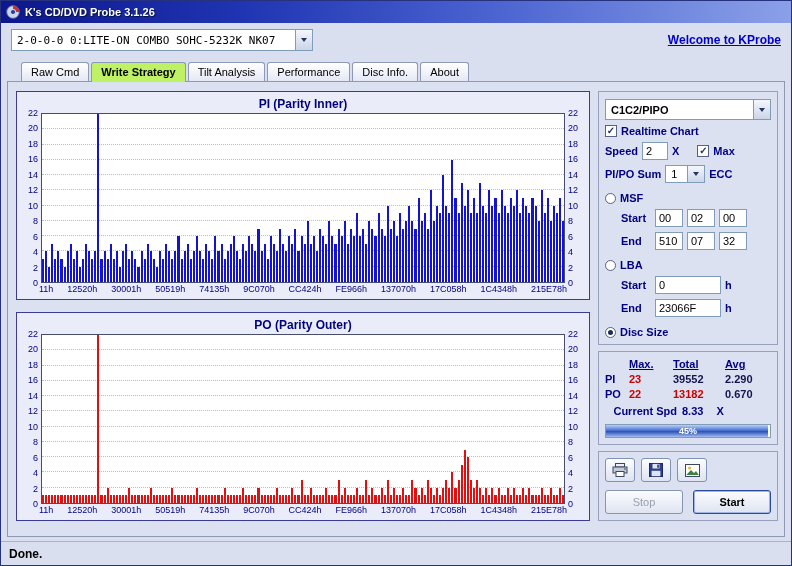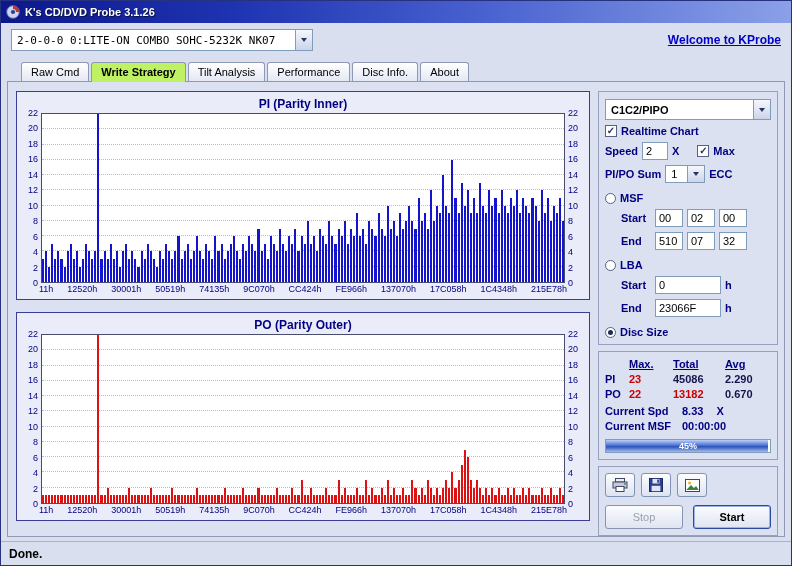--- a/index.html
+++ b/index.html
@@ -69,21 +69,21 @@
   .small-combo { width:40px; height:18px; }
 
   
   .stats-table { display:grid; grid-template-columns:24px 44px 52px 46px; row-gap:3px; margin-bottom:5px; }
   .sth { color:#000080; font-weight:bold; text-decoration:underline; }
   .stat-name { color:#000080; font-weight:bold; }
   .stat { font-weight:bold; }
   .stat.red { color:#cc0000; }
   .stat.dark { color:#14144e; }
   .cur { display:flex; gap:5px; margin-top:3px; }
-  .cur .lbl { width:72px; flex:0 0 auto; color:#000080; font-weight:bold; }
+  .cur .lbl { width:72px; flex:0 0 auto; color:#000080; font-weight:bold;text-align:right; }
   .cur .val, .cur .sfx { color:#000080; font-weight:bold; }
   .cur .sfx { margin-left:8px; }
   .progress { height:14px; border:1px solid #7f9db9; background:#fff; position:relative; margin-top:7px; overflow:hidden; }
   .progress-fill { height:100%; background:linear-gradient(180deg,#bccff5 0%,#4a72d4 45%,#2c55b8 55%,#a6bbee 100%); }
   .ptext { position:absolute; inset:0; display:flex; align-items:center; justify-content:center;
            font-size:9px; color:#fff; font-weight:bold; }
 
   
   .icon-row { display:flex; gap:6px; }
   .ibtn { width:30px; height:24px; border:1px solid #7f93b4; border-radius:3px;
@@ -685,37 +685,33 @@
 
       <div class="sbox">
         <div class="stats-table">
           <span></span>
           <span class="sth">Max.</span>
           <span class="sth">Total</span>
           <span class="sth">Avg</span>
 
           <span class="stat-name">PI</span>
           <span class="stat red">23</span>
-          <span class="stat dark">45086</span>
+          <span class="stat dark">39552</span>
           <span class="stat dark">2.290</span>
 
           <span class="stat-name">PO</span>
           <span class="stat red">22</span>
           <span class="stat red">13182</span>
           <span class="stat dark">0.670</span>
         </div>
 
         <div class="cur">
           <span class="lbl">Current Spd</span>
           <span class="val">8.33</span>
           <span class="sfx">X</span>
-        </div>
-        <div class="cur">
-          <span class="lbl">Current MSF</span>
-          <span class="val">00:00:00</span>
         </div>
 
         <div class="progress">
           <div class="progress-fill" style="width: 99%;"></div>
           <span class="ptext">45%</span>
         </div>
       </div>
 
       <div class="sbox">
         <div class="icon-row">

